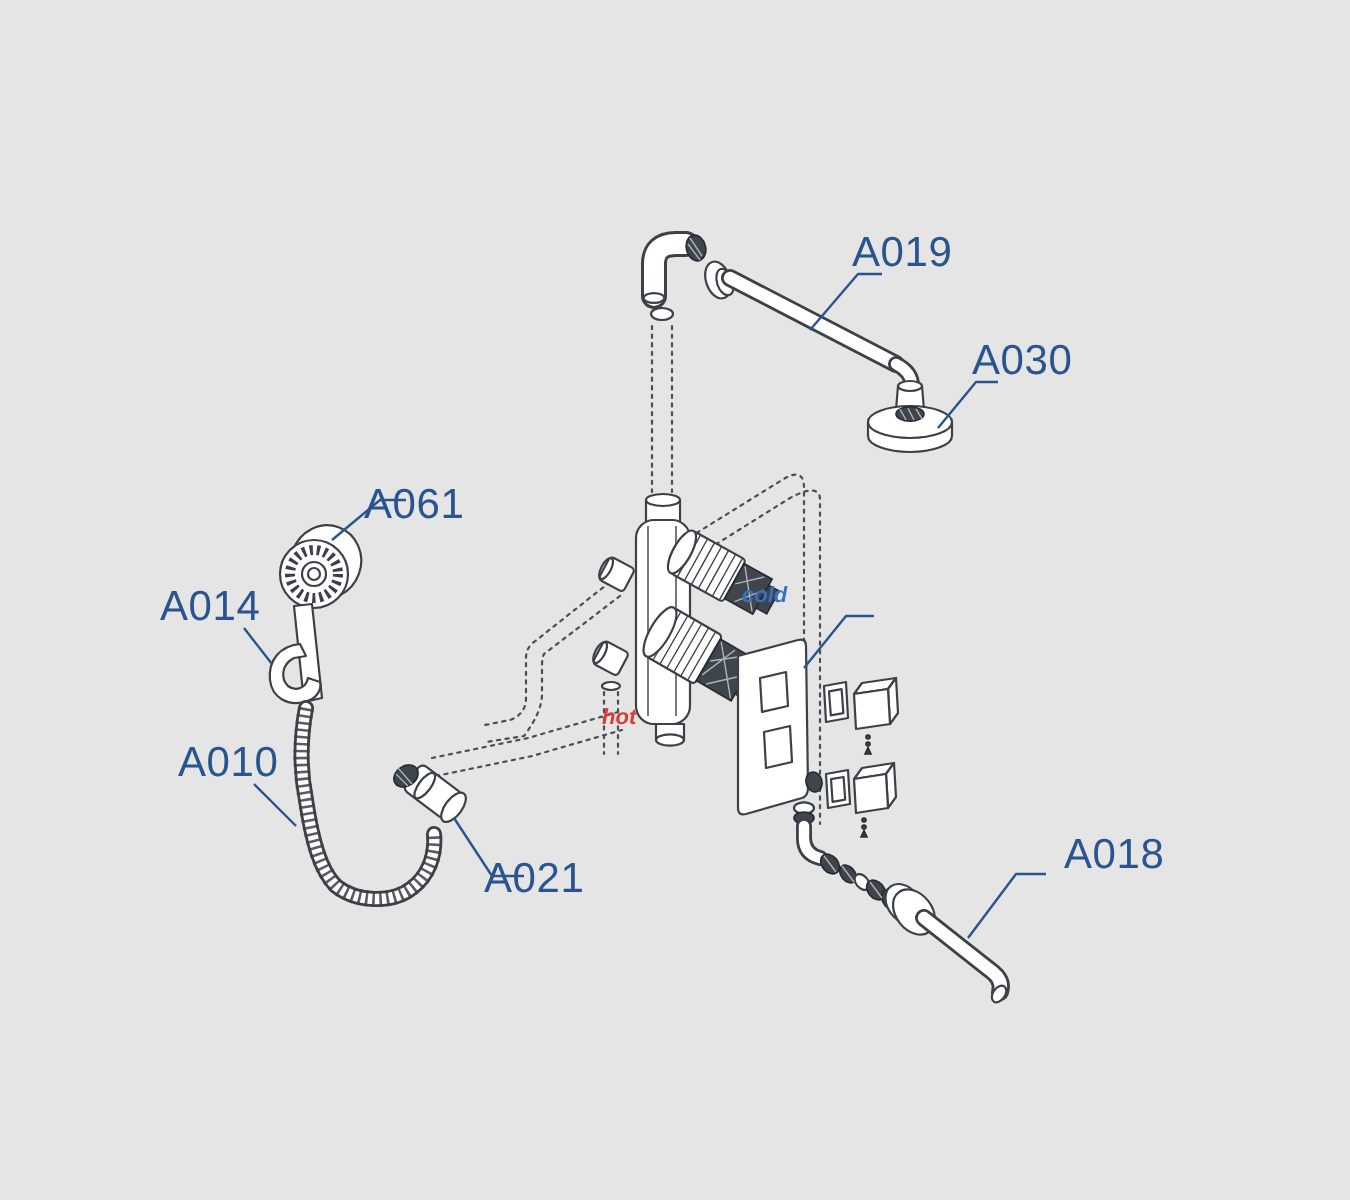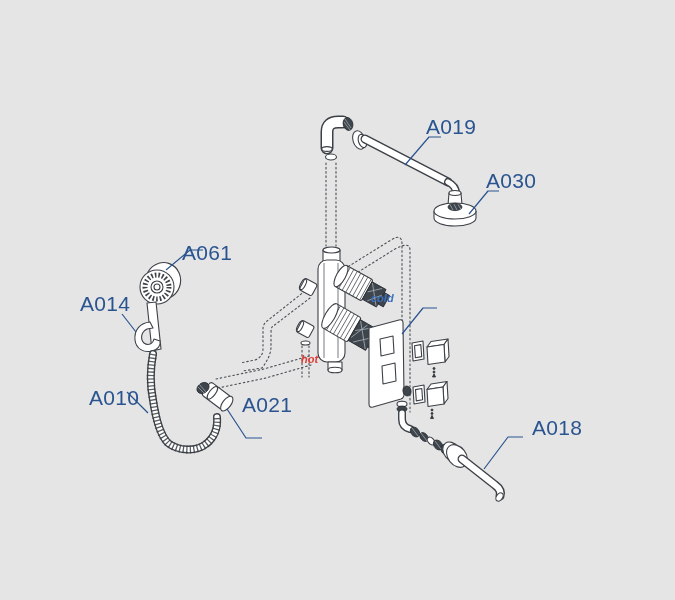--- a/index.html
+++ b/index.html
@@ -234,19 +234,19 @@
     <path class="leader" d="M262,438 L246,438 L227,409"></path>
     <path class="leader" d="M523,437 L508,437 L484,469"></path>
     <path class="leader" d="M437,308 L423,308 L402,334"></path>
   </g>
 </svg>
 
   <div class="lbl" style="left:426px;top:116px;">A019</div>
   <div class="lbl" style="left:486px;top:170px;">A030</div>
   <div class="lbl" style="left:182px;top:242px;">A061</div>
   <div class="lbl" style="left:80px;top:293px;">A014</div>
-  <div class="lbl" style="left:89px;top:371px;margin-top:16px;">A010</div>
-  <div class="lbl" style="left:242px;top:394px;">A021</div>
+  <div class="lbl" style="left:89px;top:371px;">A010</div>
+  <div class="lbl" style="left:242px;top:429px;">A021</div>
   <div class="lbl" style="left:532px;top:417px;">A018</div>
   <div class="flow cold" style="left:371px;top:293px;">cold</div>
   <div class="flow hot" style="left:276px;top:354px;margin-left:25px;">hot</div>
 
 </div>
 
 </body></html>

